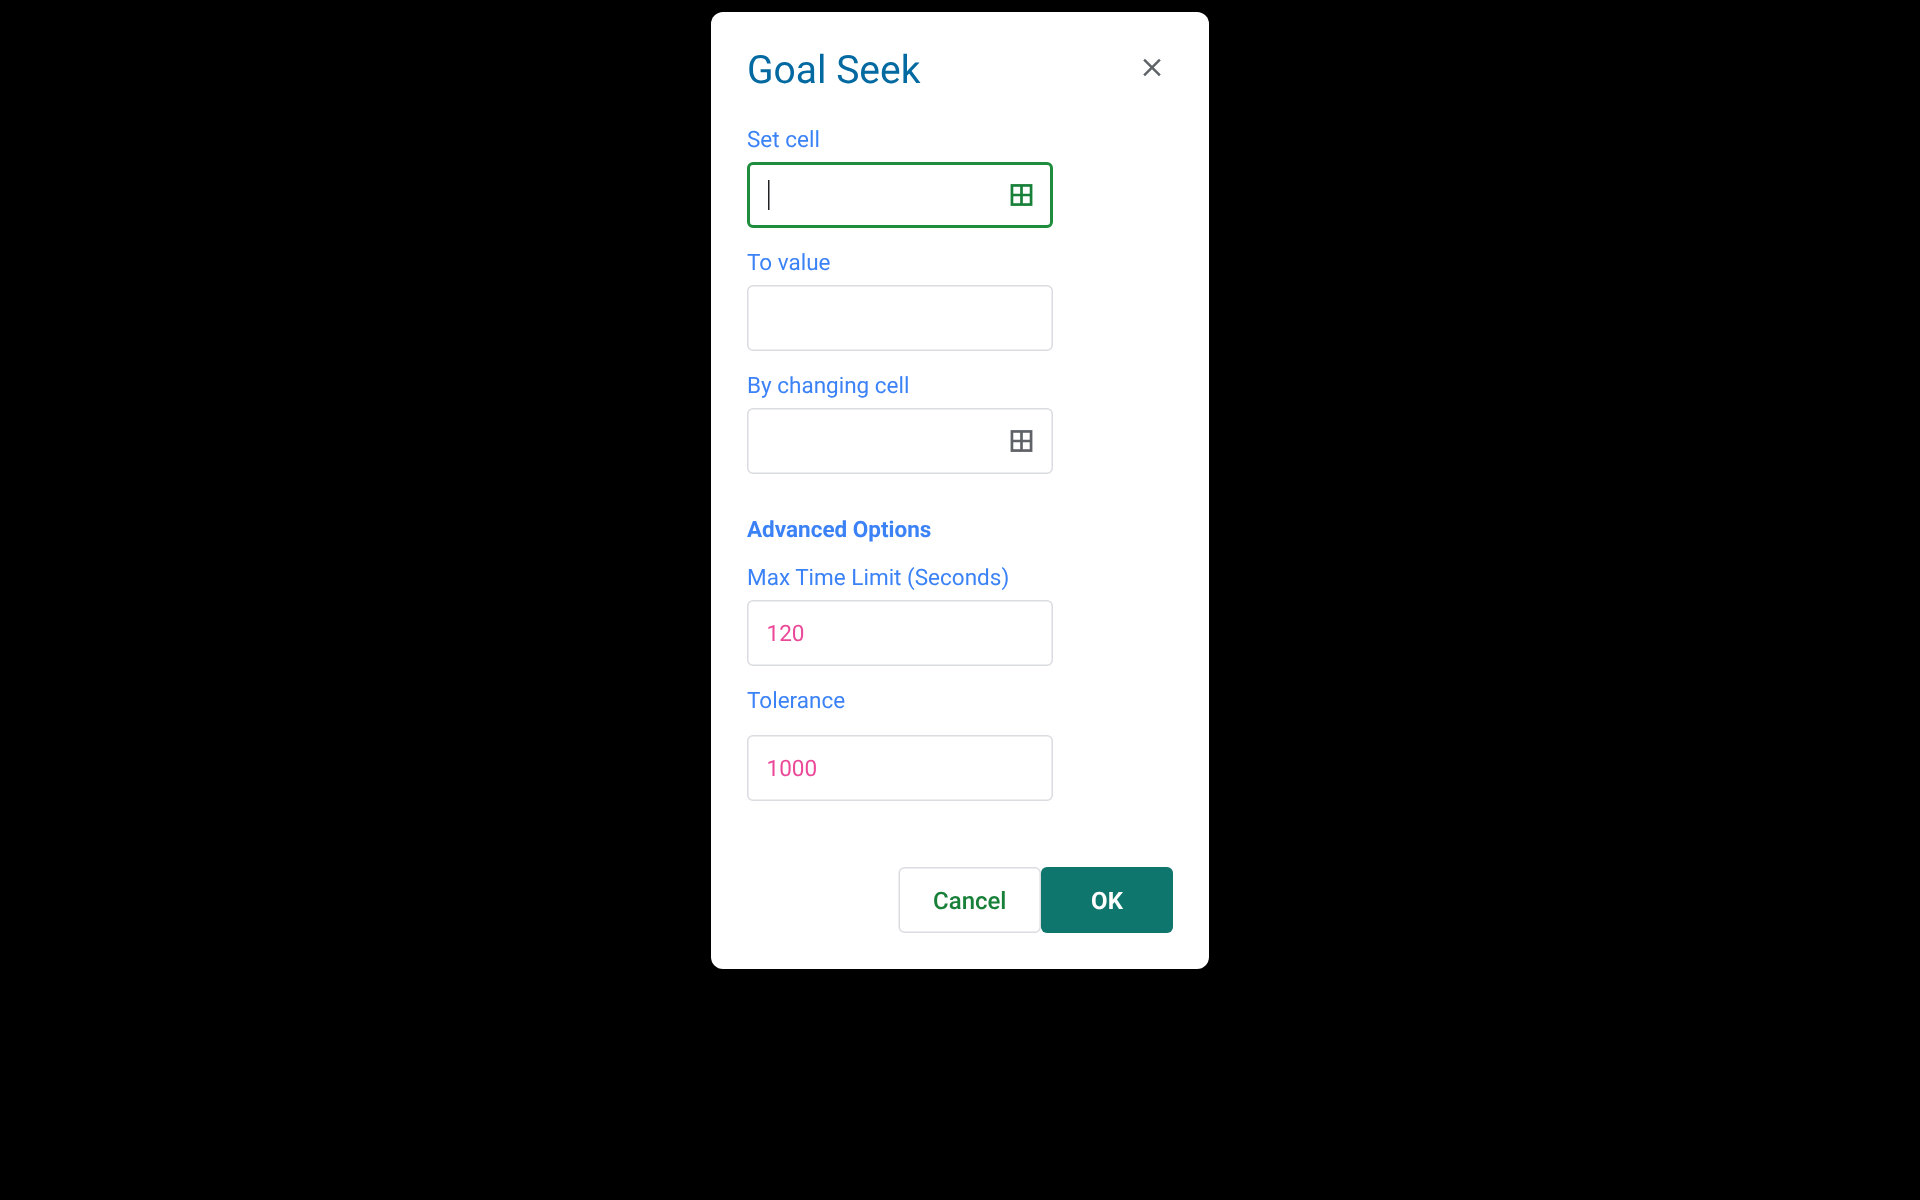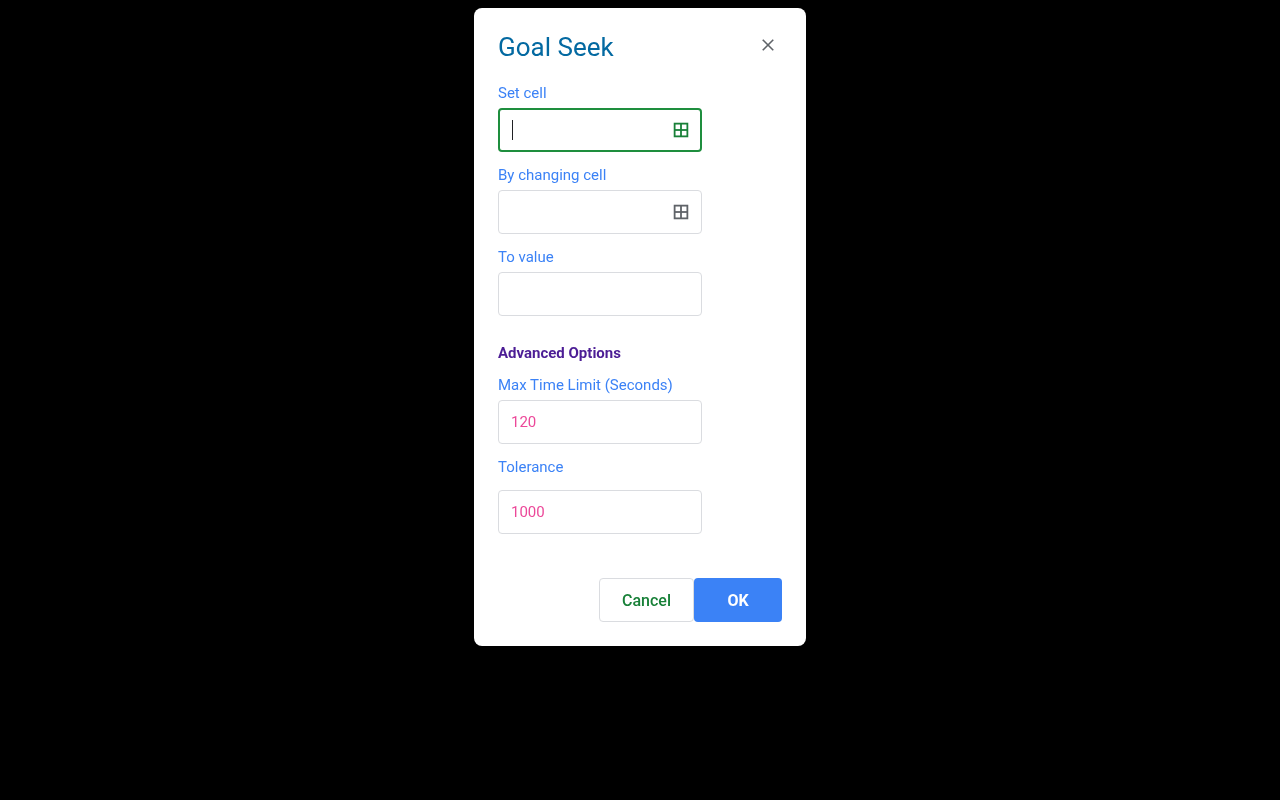--- a/index.html
+++ b/index.html
@@ -58,21 +58,21 @@
     margin-top: 8px;
   }
   .field-label {
     font-size: 15px;
     color: #3b82f6;
     margin-bottom: 6px;
   }
   .section-label {
     font-size: 15px;
     font-weight: 700;
-    color: #4c1d95;
+    color: #3b82f6;
     margin-top: 28px;
     margin-bottom: 2px;
   }
   .input-wrap {
     position: relative;
     width: 204px;
   }
   .text-input {
     width: 100%;
     height: 44px;
@@ -127,21 +127,21 @@
     justify-content: center;
     box-sizing: border-box;
     font-family: inherit;
   }
   .btn-secondary {
     background: #fff;
     color: #188038;
     border: 1px solid #dadce0;
   }
   .btn-primary {
-    background: #3b82f6;
+    background: #0f766e;
     color: #fff;
     border: none;
     font-weight: 700;
     min-width: 88px;
   }
 </style>
 </head>
 <body>
 
 <div class="dialog">
@@ -169,40 +169,40 @@
           <svg viewBox="0 0 24 24" fill="none" stroke="#188038" stroke-width="2.4">
             <rect x="3.5" y="3.5" width="17" height="17"></rect>
             <line x1="12" y1="3.5" x2="12" y2="20.5"></line>
             <line x1="3.5" y1="12" x2="20.5" y2="12"></line>
           </svg>
         </span>
       </div>
     </div>
 
     <div class="field-group">
+      <div class="field-label">To value</div>
+      <div class="input-wrap">
+        <input type="text" class="text-input" value="" style="">
+      </div>
+    </div>
+
+    <div class="field-group">
       <div class="field-label">By changing cell</div>
       <div class="input-wrap">
         <input type="text" class="text-input" value="" style="">
         <span class="grid-icon">
           <svg viewBox="0 0 24 24" fill="none" stroke="#5f6368" stroke-width="2.4">
             <rect x="3.5" y="3.5" width="17" height="17"></rect>
             <line x1="12" y1="3.5" x2="12" y2="20.5"></line>
             <line x1="3.5" y1="12" x2="20.5" y2="12"></line>
           </svg>
         </span>
       </div>
     </div>
 
-    <div class="field-group">
-      <div class="field-label">To value</div>
-      <div class="input-wrap">
-        <input type="text" class="text-input" value="" style="">
-      </div>
-    </div>
-
     <div class="section-label">Advanced Options</div>
 
     <div class="field-group">
       <div class="field-label">Max Time Limit (Seconds)</div>
       <div class="input-wrap">
         <input type="text" class="text-input" value="120" style="">
       </div>
     </div>
 
     <div class="field-group">

